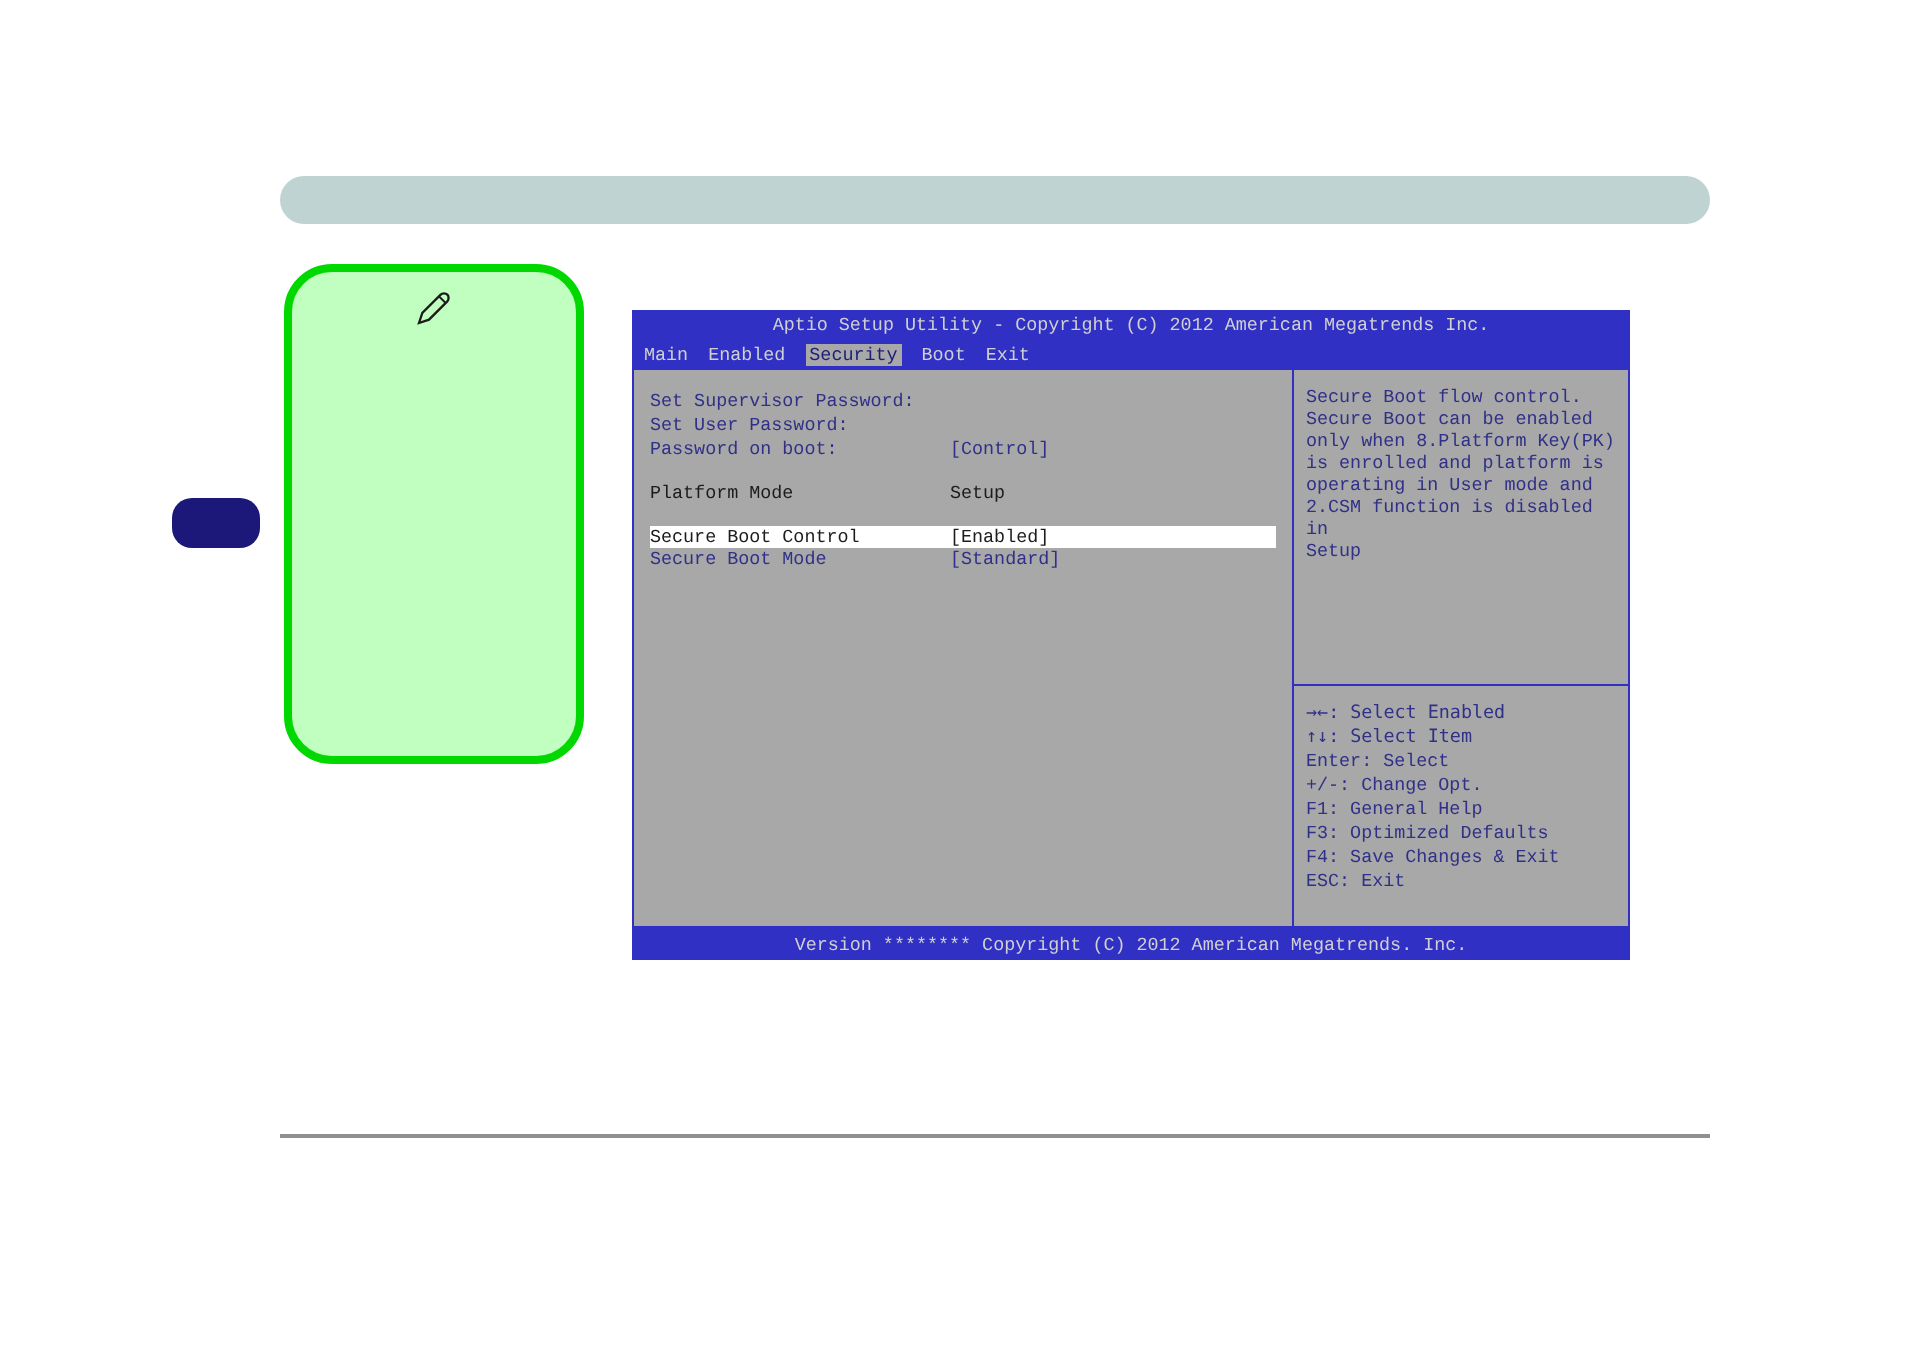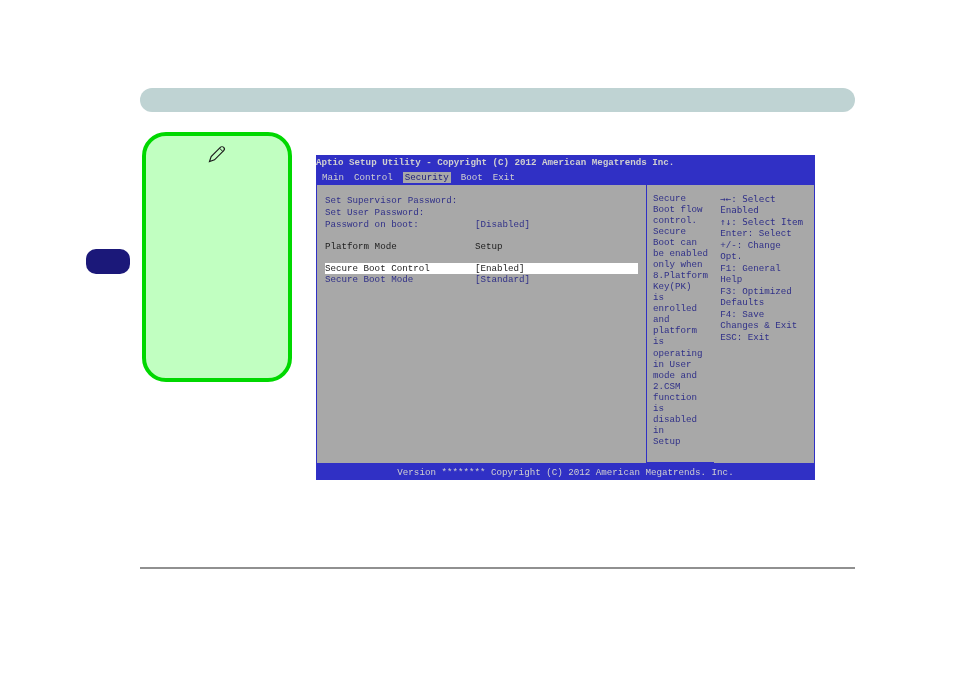--- a/index.html
+++ b/index.html
@@ -71,22 +71,23 @@
     width: 499px;
     height: 323px;
     background: #a8a8a8;
     font-size: 9.2px;
     line-height: 1.2;
     color: #c0c0c0;
   }
   .bios-title {
     background: #3030c5;
     color: #d0d0d0;
+    text-align: center;
     padding: 2px 0;
-    font-weight: bold;
+    font-weight: normal;
   }
   .bios-tabs {
     background: #3030c5;
     color: #d0d0d0;
     padding: 2px 6px;
     display: flex;
     gap: 10px;
     align-items: flex-end;
   }
   .bios-tab {
@@ -105,21 +106,21 @@
   .bios-left {
     flex: 1;
     border: 1px solid #3030c5;
     border-top: none;
     padding: 10px 8px;
     color: #303088;
   }
   .bios-right {
     width: 168px;
     display: flex;
-    flex-direction: row;
+    flex-direction: column;
     border: 1px solid #3030c5;
     border-left: none;
     border-top: none;
   }
   .bios-help {
     flex: 1;
     padding: 8px 6px;
     color: #303088;
     border-bottom: 1px solid #3030c5;
   }
@@ -170,36 +171,36 @@
 </div>
 
 <div class="side-pill"></div>
 
 <div class="sep-line"></div>
 
 <div class="bios">
   <div class="bios-title">Aptio Setup Utility - Copyright (C) 2012 American Megatrends Inc.</div>
   <div class="bios-tabs">
     <span class="bios-tab">Main</span>
-    <span class="bios-tab">Control</span>
+    <span class="bios-tab">Enabled</span>
     <span class="bios-tab active">Security</span>
     <span class="bios-tab">Boot</span>
     <span class="bios-tab">Exit</span>
   </div>
   <div class="bios-body">
     <div class="bios-left">
       <div class="row">
         <span class="label">Set Supervisor Password:</span>
       </div>
       <div class="row">
         <span class="label">Set User Password:</span>
       </div>
       <div class="row">
         <span class="label">Password on boot:</span>
-        <span class="val">[Disabled]</span>
+        <span class="val">[Control]</span>
       </div>
       <div class="spacer"></div>
       <div class="row plain">
         <span class="label">Platform Mode</span>
         <span class="val">Setup</span>
       </div>
       <div class="spacer"></div>
       <div class="hl-row">
         <span class="label">Secure Boot Control</span>
         <span class="val">[Enabled]</span>

